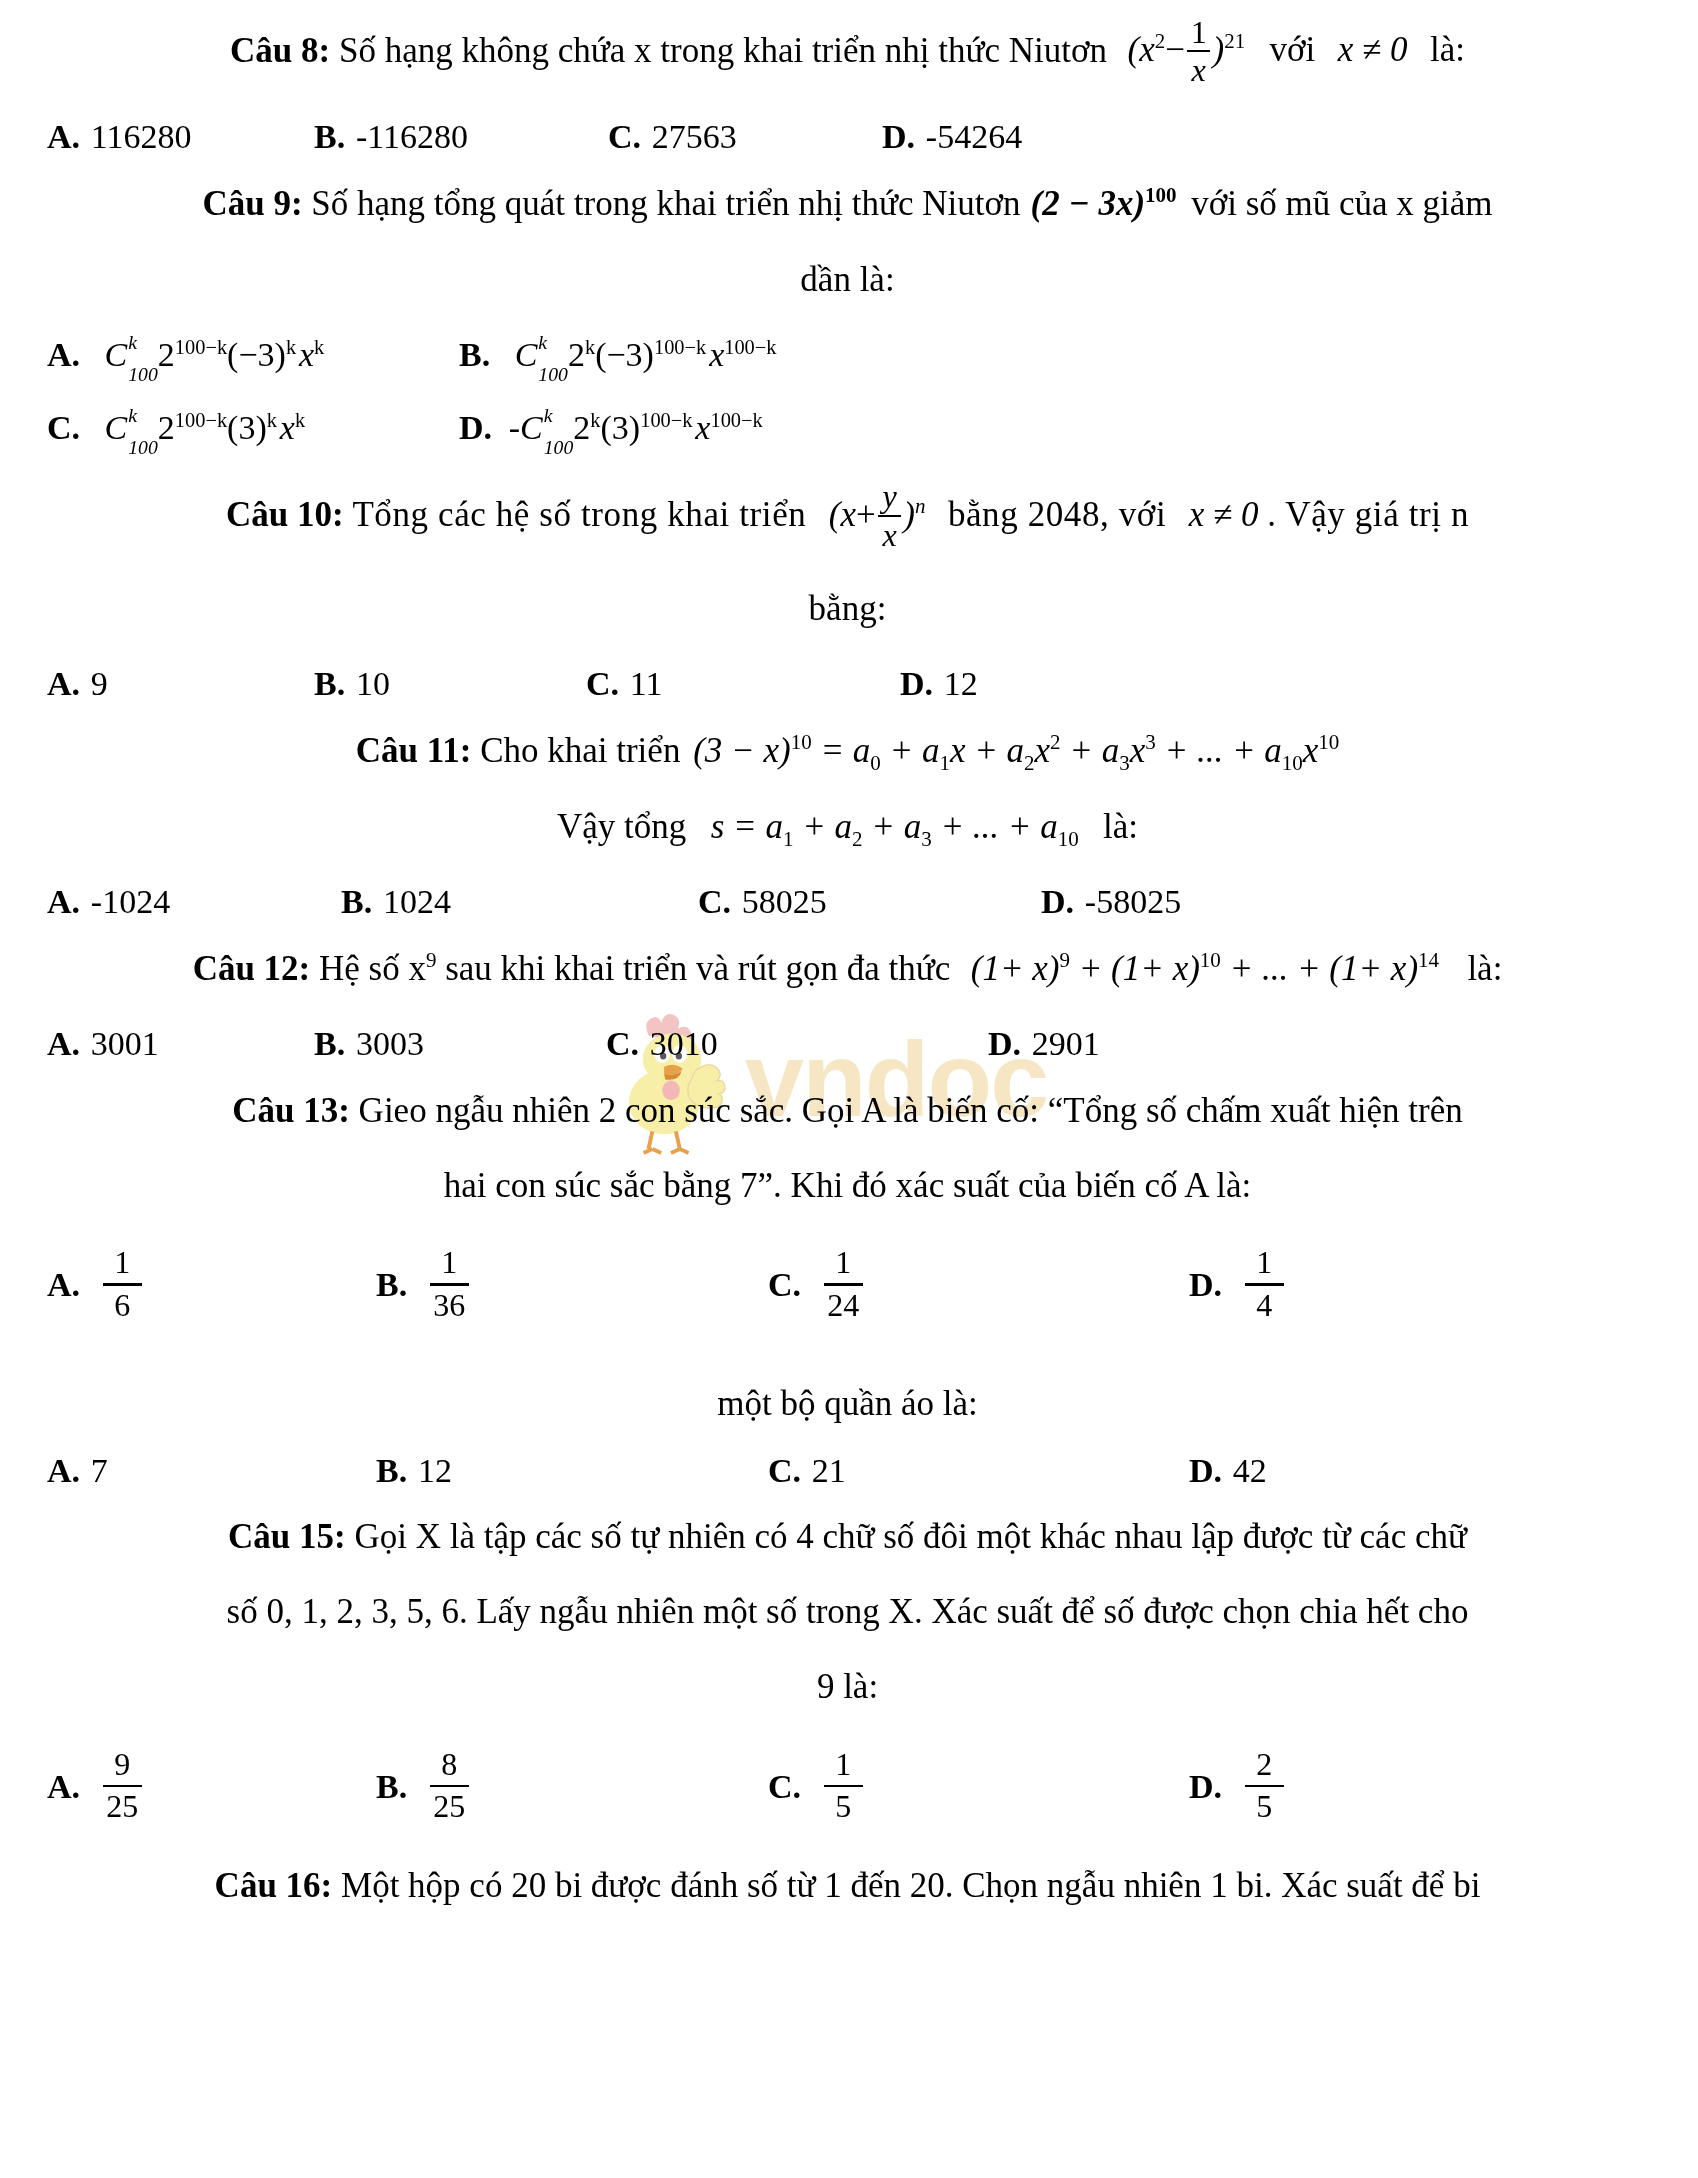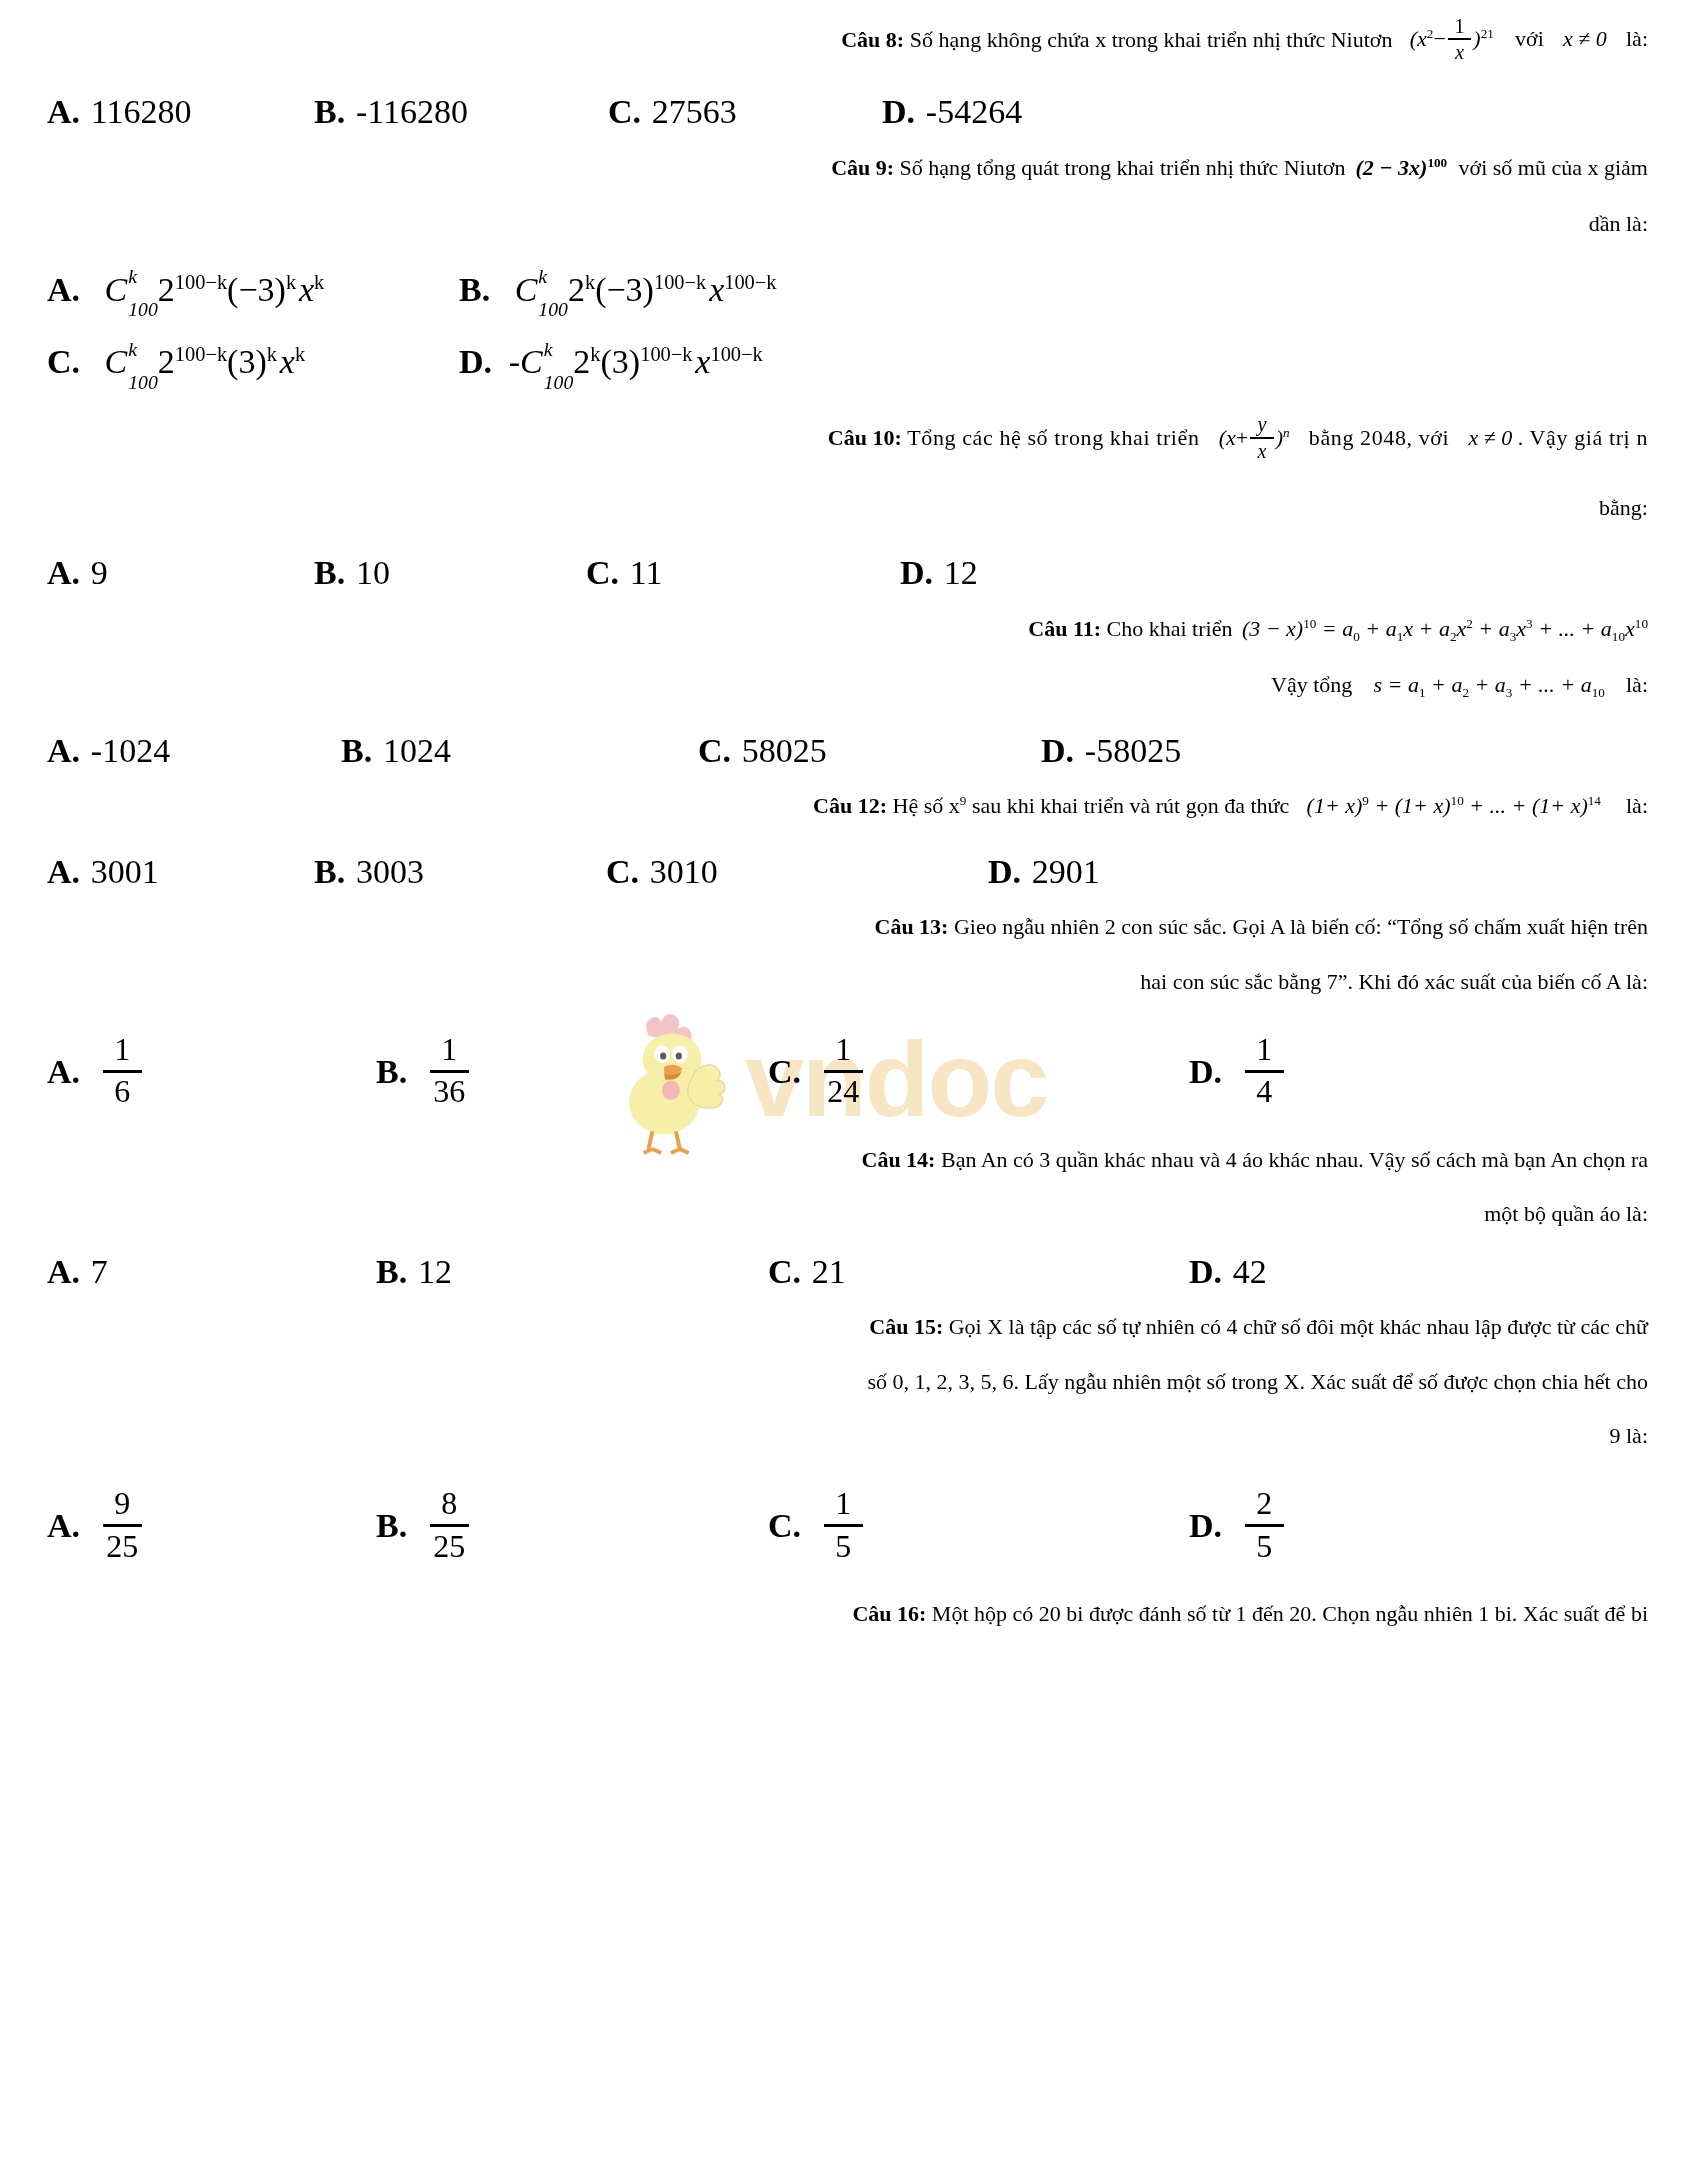--- a/index.html
+++ b/index.html
@@ -39,25 +39,25 @@
   #watermark .wm-chick { position: absolute; left: 0; top: 0; }
 
   
   #page {
     position: relative;
     z-index: 2;
     padding: 13.7px 51px 0 47px;
   }
 
   .qline {
-    font-size: 22px;
+    font-size: 35px;
     line-height: 1.58;
     margin: 0 0 0 0;
     padding: 0;
-    text-align: right;
+    text-align: center;
     position: relative;
   }
   .qlabel { font-weight: 700; }
   .spacer-sm { height: 13.7px; }
   .spacer-md { height: 21.6px; }
   .spacer-lg { height: 29px; }
 
   
   .ansrow {
     display: flex;
@@ -414,24 +414,20 @@
       <span class="bfrac" style="margin-left:11.8px;">
         <span class="num">1</span>
         <span class="bar"></span>
         <span class="den">4</span>
       </span>
     </span>
   </div>
 
   <div class="spacer-sm"></div>
 
-  <div class="qline">
-    <span class="qlabel">Câu 14:</span>
-    <span>Bạn An có 3 quần khác nhau và 4 áo khác nhau. Vậy số cách mà bạn An chọn ra</span>
-  </div>
   <div class="qline" style="margin-top:19.6px;">một bộ quần áo là:</div>
 
   <div class="spacer-sm"></div>
 
   <div class="ansrow">
     <span class="opt" style="width:329px;">
       <span class="lt">A.</span>
       <span>7</span>
     </span>
     <span class="opt" style="width:392px;">

